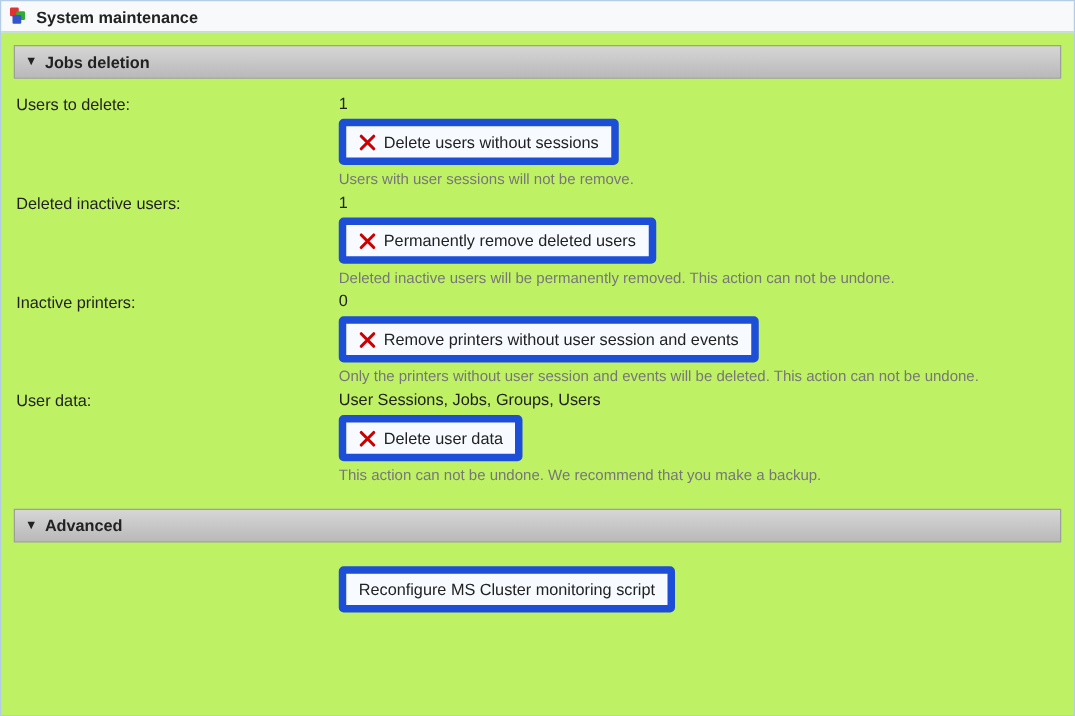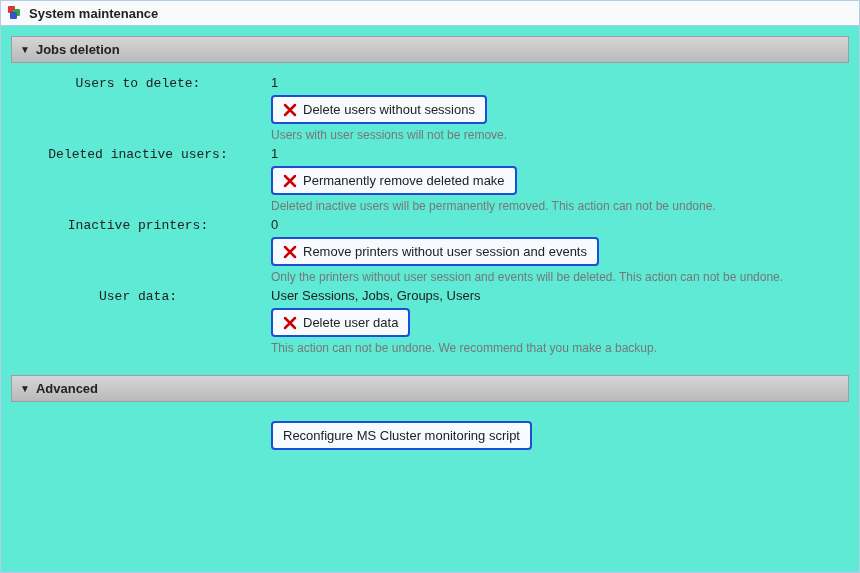--- a/index.html
+++ b/index.html
@@ -10,21 +10,21 @@
     background: #fff;
     color: #222;
     width: 860px;
     height: 573px;
     overflow: hidden;
   }
   .window {
     border: 1px solid #b3cde6;
     width: 860px;
     height: 573px;
-    background: #5eead4;
+    background: #bef264;
   }
   .titlebar {
     display: flex;
     align-items: center;
     gap: 6px;
     padding: 4px 6px;
     border-bottom: 1px solid #b3cde6;
     background: #f7f9fb;
   }
   .titlebar .title {
@@ -64,39 +64,38 @@
     padding: 12px 2px 6px 2px;
   }
   .row {
     display: flex;
     align-items: flex-start;
     margin-bottom: 4px;
   }
   .row.spaced { }
   .label-col {
     width: 258px;
-    text-align: center;
+    text-align: left;
     padding-right: 8px;
     padding-top: 1px;
     color: #222;
-    font-family: Liberation Mono, monospace;
   }
   .value-col {
     flex: 1;
   }
   .hint {
     color: #777;
     font-size: 12px;
     margin-top: 4px;
   }
   button.action {
     display: inline-flex;
     align-items: center;
     gap: 6px;
-    border: 2px solid #1d4ed8;
+    border: 6px solid #1d4ed8;
     border-radius: 4px;
     background: #f7fbff;
     padding: 5px 10px;
     font-size: 13px;
     font-family: inherit;
     color: #222;
     cursor: pointer;
     justify-content: space-between;
   }
   .x-icon {
@@ -154,21 +153,21 @@
         </div>
         <div class="row">
           <div class="label-col"></div>
           <div class="value-col">
             <button class="action">
               <span class="x-icon">
                 <svg viewBox="0 0 14 14">
                     <path d="M2 2 L12 12 M12 2 L2 12" stroke="#c00" stroke-width="2.5" stroke-linecap="round"></path>
                   </svg>
               </span>
-              <span>Permanently remove deleted make</span>
+              <span>Permanently remove deleted users</span>
             </button>
             <div class="hint">Deleted inactive users will be permanently removed. This action can not be undone.</div>
           </div>
         </div>
 
         <div class="row spaced">
           <div class="label-col">Inactive printers:</div>
           <div class="value-col">0</div>
         </div>
         <div class="row">

